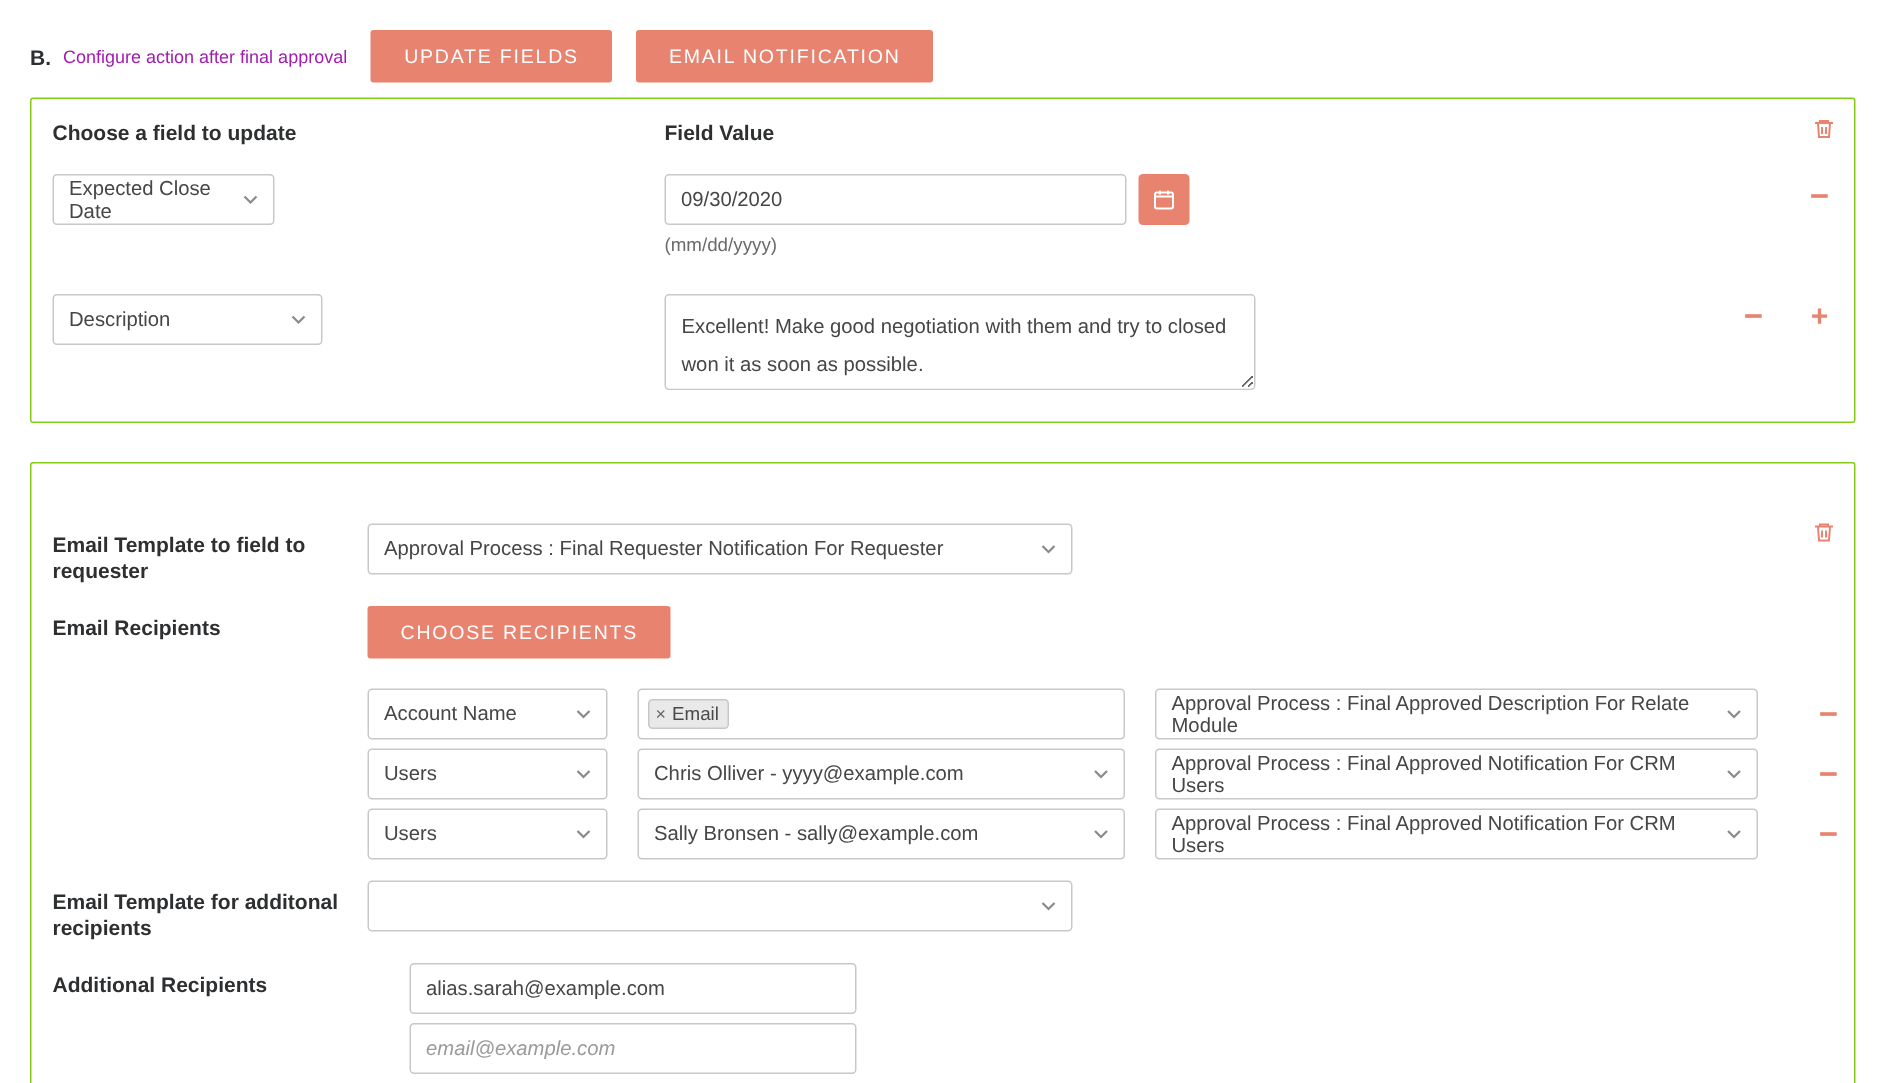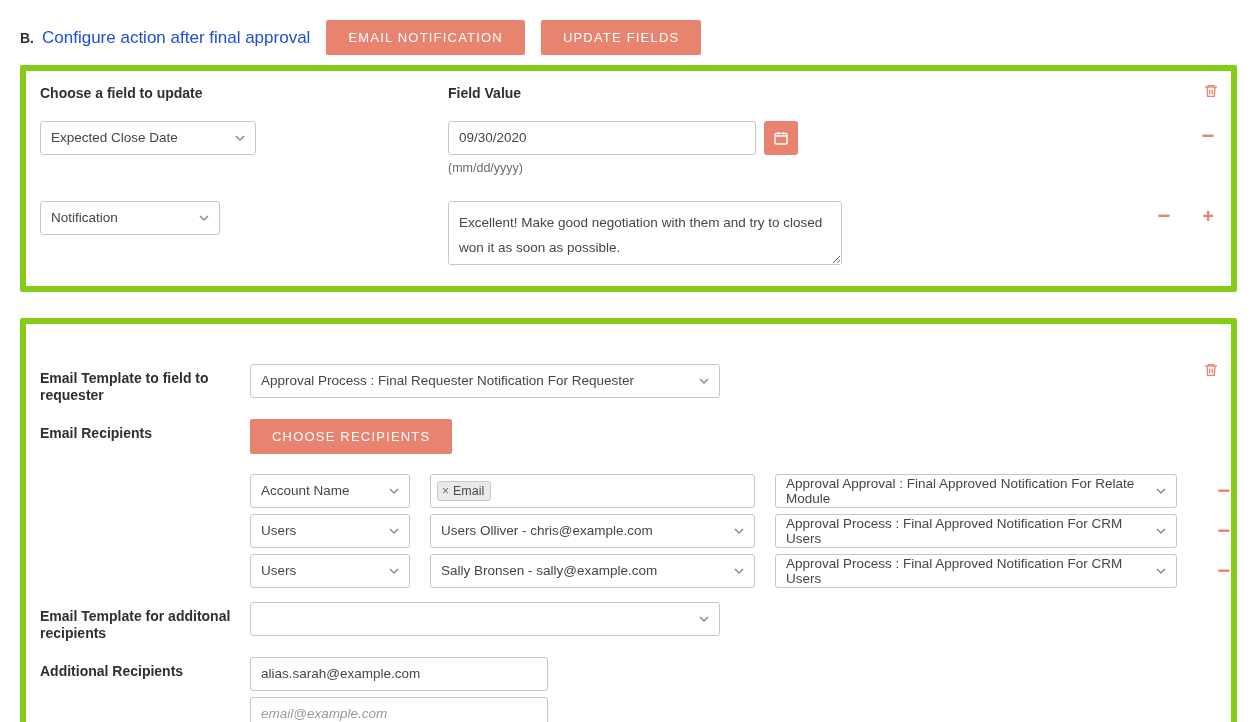--- a/index.html
+++ b/index.html
@@ -20,42 +20,42 @@
     align-items: center;
     gap: 16px;
     margin-bottom: 10px;
   }
   .section-header .step-label {
     font-weight: 700;
     color: #2d2f31;
     margin-right: -8px;
   }
   .section-header .title {
-    color: #1d4ed8;
-    font-size: 17px;
+    color: #a21caf;
+    font-size: 12px;
   }
   .btn {
     display: inline-flex;
     align-items: center;
     justify-content: center;
     background: #e8836f;
     color: #ffffff;
     border: none;
     border-radius: 2px;
     padding: 10px 22px;
     font-size: 13px;
     letter-spacing: 1.2px;
     cursor: pointer;
     font-weight: 500;
   }
   .btn-mid {
     padding: 10px 22px;
   }
   .panel {
-    border: 6px solid #84cc16;
+    border: 1px solid #84cc16;
     border-radius: 2px;
     padding: 14px 14px 18px 14px;
     background: #ffffff;
   }
   .panel + .panel { margin-top: 26px; }
   .panel-inner {
     position: relative;
   }
   .trash-btn {
     position: absolute;
@@ -235,34 +235,34 @@
     font-size: 12px;
     cursor: pointer;
     color: #6b6b6b;
     margin-right: 2px;
   }
   .additional-inputs {
     display: flex;
     flex-direction: column;
     gap: 6px;
   }
-  .additional-inputs .text-input { width: 298px; }
+  .additional-inputs .text-input { width: 298px; margin-left: 28px; }
   .template-select { width: 470px; }
   svg { display: block; }
 </style>
 </head>
 <body>
 
 <div class="page">
 
   <div class="section-header">
     <span class="step-label">B.</span>
     <span class="title">Configure action after final approval</span>
+    <button class="btn">UPDATE FIELDS</button>
     <button class="btn">EMAIL NOTIFICATION</button>
-    <button class="btn">UPDATE FIELDS</button>
   </div>
 
   <div class="panel">
     <div class="panel-inner">
       <div class="trash-btn">
         <svg width="16" height="16" viewBox="0 0 24 24" fill="none" stroke="currentColor" stroke-width="2">
           <path d="M3 6h18"></path>
             <path d="M8 6V4h8v2"></path>
           <path d="M6 6l1 14h10l1-14"></path>
           <path d="M10 10v7M14 10v7"></path>
@@ -273,21 +273,21 @@
         <div class="col-labels">
           <div class="label">Choose a field to update</div>
         </div>
         <div class="col-value">
           <div class="label">Field Value</div>
         </div>
       </div>
 
       <div class="field-row">
         <div class="col-labels">
-          <div class="select" style="width:216px">
+          <div class="select" style="width:148px">
             <span>Expected Close Date</span>
             <span class="caret">
               <svg width="10" height="10" viewBox="0 0 10 10">
                   <path d="M1 3l4 4 4-4" fill="none" stroke="currentColor" stroke-width="1.5"></path>
                 </svg>
             </span>
           </div>
         </div>
         <div class="col-value">
           <div class="date-wrap">
@@ -302,21 +302,21 @@
           <div class="hint">(mm/dd/yyyy)</div>
         </div>
         <div class="action-icons">
           <div class="icon-minus">−</div>
         </div>
       </div>
 
       <div class="field-row">
         <div class="col-labels">
           <div class="select" style="width:180px">
-            <span>Notification</span>
+            <span>Description</span>
             <span class="caret">
               <svg width="10" height="10" viewBox="0 0 10 10">
                   <path d="M1 3l4 4 4-4" fill="none" stroke="currentColor" stroke-width="1.5"></path>
                 </svg>
             </span>
           </div>
         </div>
         <div class="col-value">
           <textarea class="textarea" style="width: 394px; height: 64px;">Excellent! Make good negotiation with them and try to closed won it as soon as possible.</textarea>
         </div>
@@ -369,21 +369,21 @@
                     </svg>
                   </span>
               </div>
               <div class="tag-input mid">
                 <span class="tag">
                   <span class="x">×</span>
                   <span>Email</span>
                 </span>
               </div>
               <div class="select f3">
-                <span>Approval Approval : Final Approved Notification For Relate Module</span>
+                <span>Approval Process : Final Approved Description For Relate Module</span>
                 <span class="caret">
                     <svg width="10" height="10" viewBox="0 0 10 10">
                       <path d="M1 3l4 4 4-4" fill="none" stroke="currentColor" stroke-width="1.5"></path>
                     </svg>
                   </span>
               </div>
               <div class="actions">
                 <div class="icon-minus">−</div>
               </div>
             </div>
@@ -391,21 +391,21 @@
             <div class="recip-row">
               <div class="select f1">
                 <span>Users</span>
                 <span class="caret">
                     <svg width="10" height="10" viewBox="0 0 10 10">
                       <path d="M1 3l4 4 4-4" fill="none" stroke="currentColor" stroke-width="1.5"></path>
                     </svg>
                   </span>
               </div>
               <div class="select mid">
-                <span>Users Olliver - chris@example.com</span>
+                <span>Chris Olliver - yyyy@example.com</span>
                 <span class="caret">
                     <svg width="10" height="10" viewBox="0 0 10 10">
                       <path d="M1 3l4 4 4-4" fill="none" stroke="currentColor" stroke-width="1.5"></path>
                     </svg>
                   </span>
               </div>
               <div class="select f3">
                 <span>Approval Process : Final Approved Notification For CRM Users</span>
                 <span class="caret">
                     <svg width="10" height="10" viewBox="0 0 10 10">

